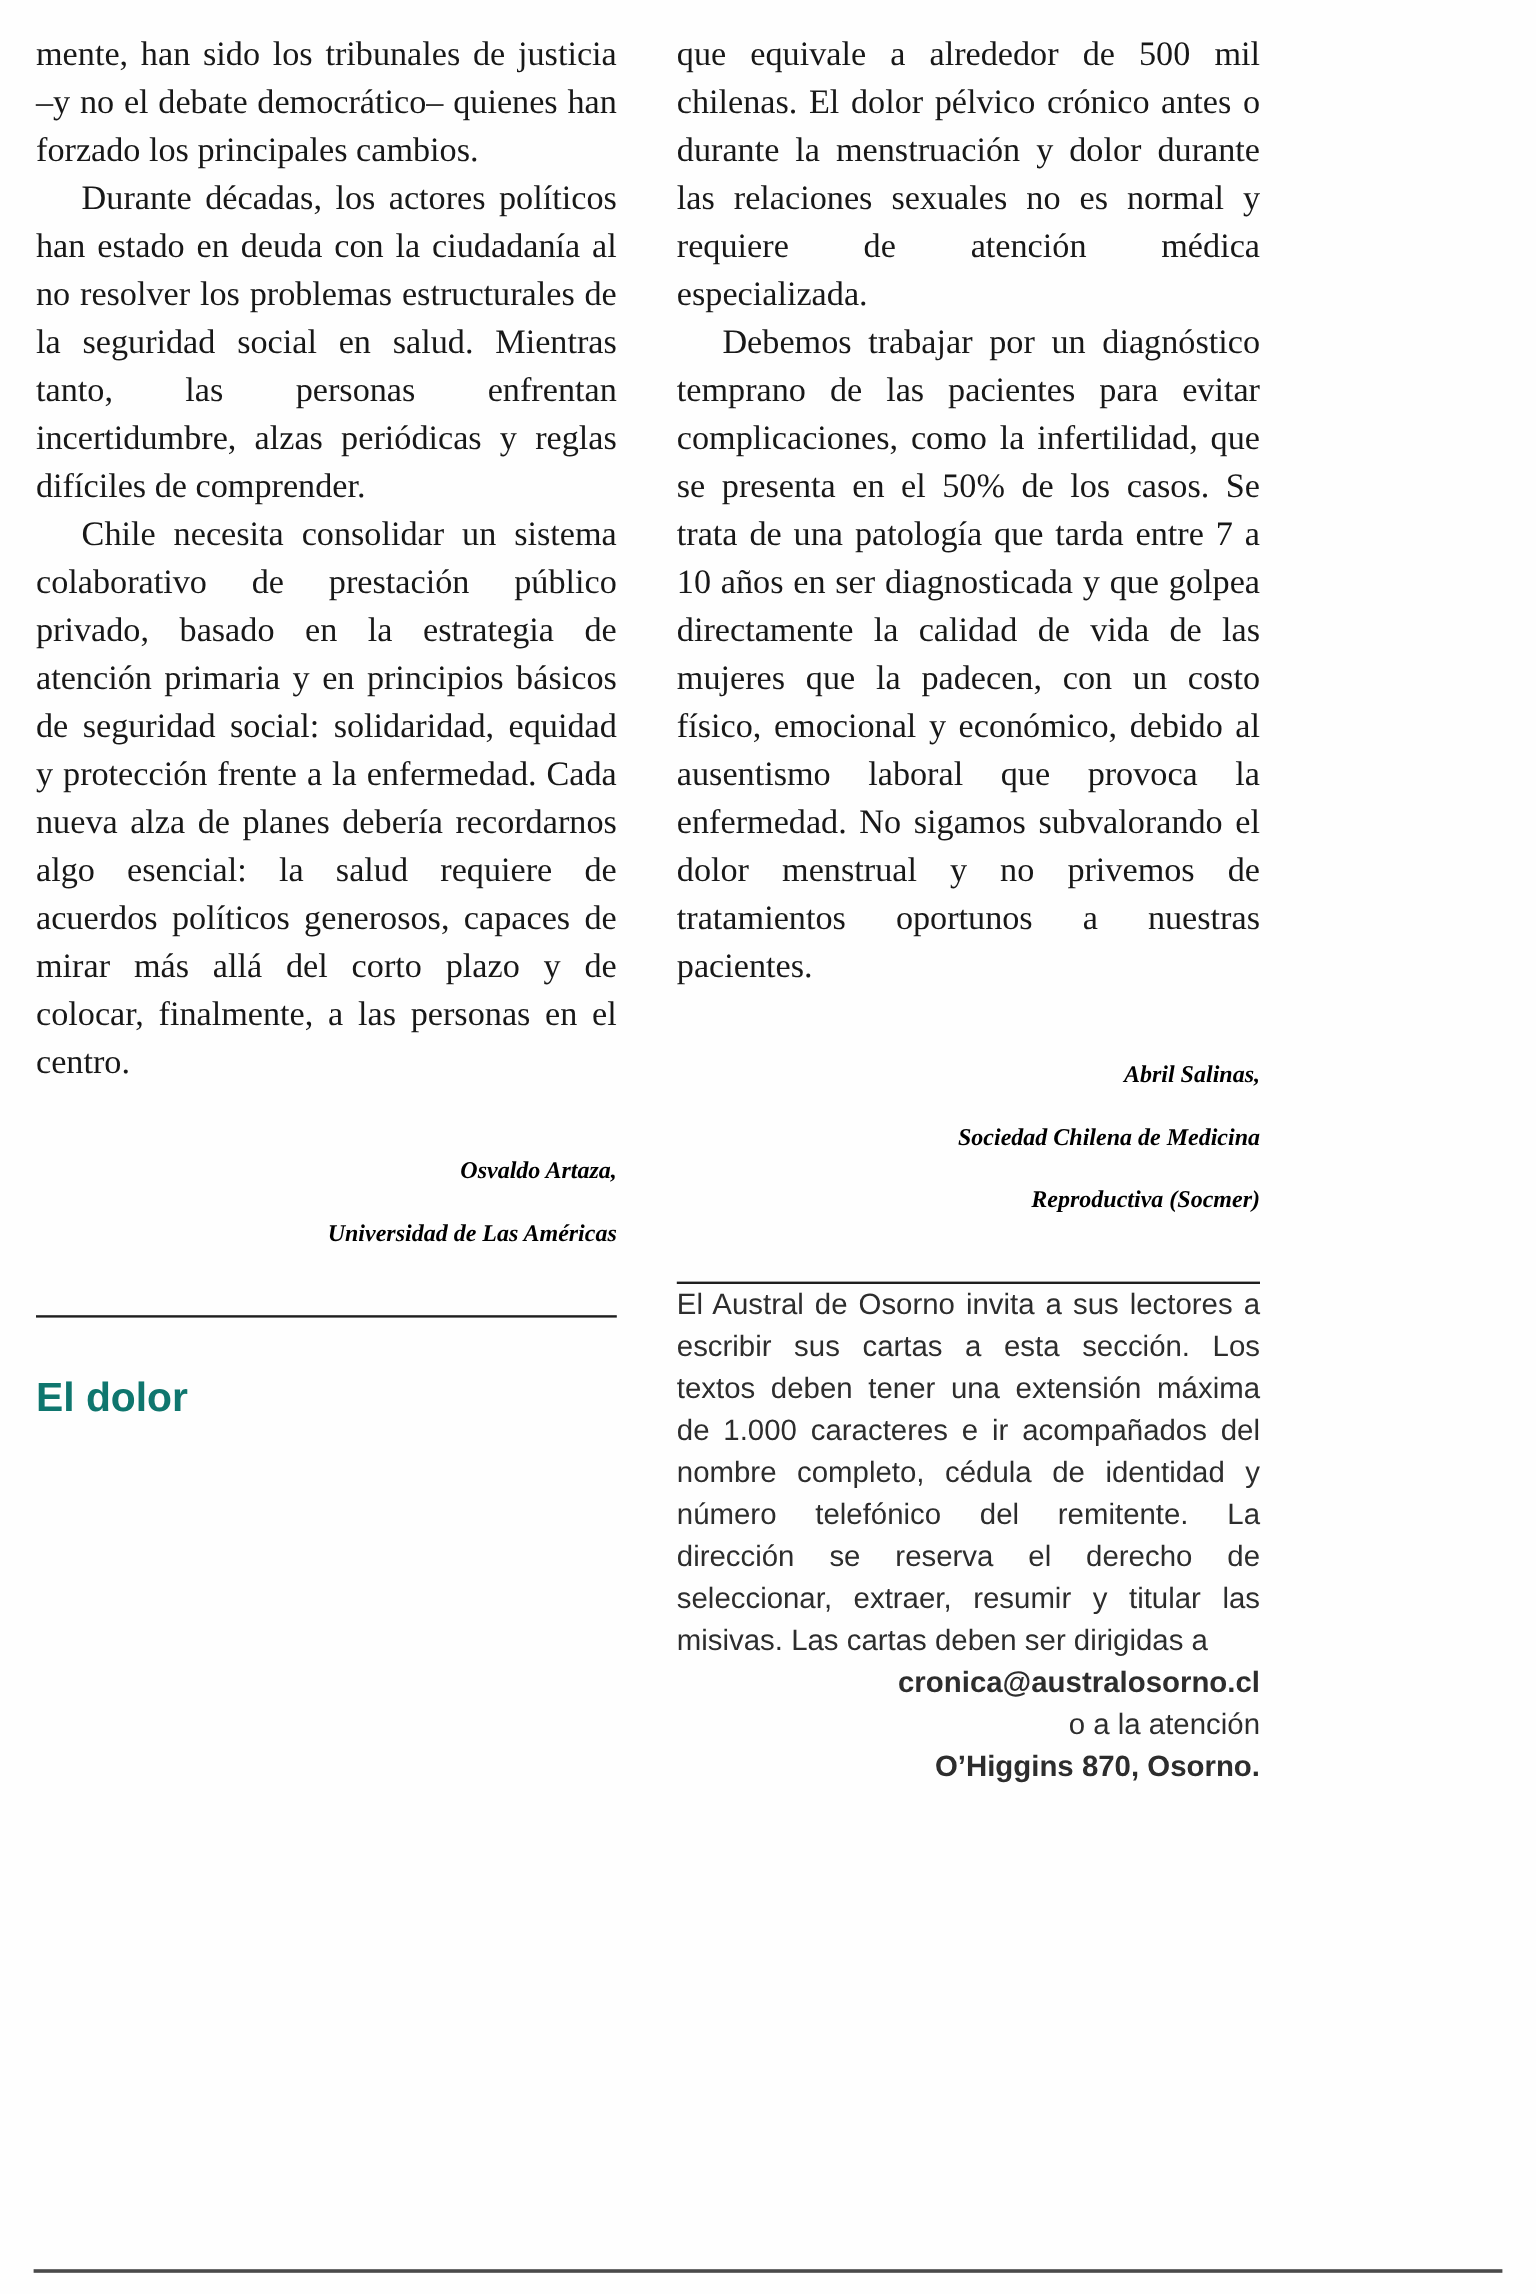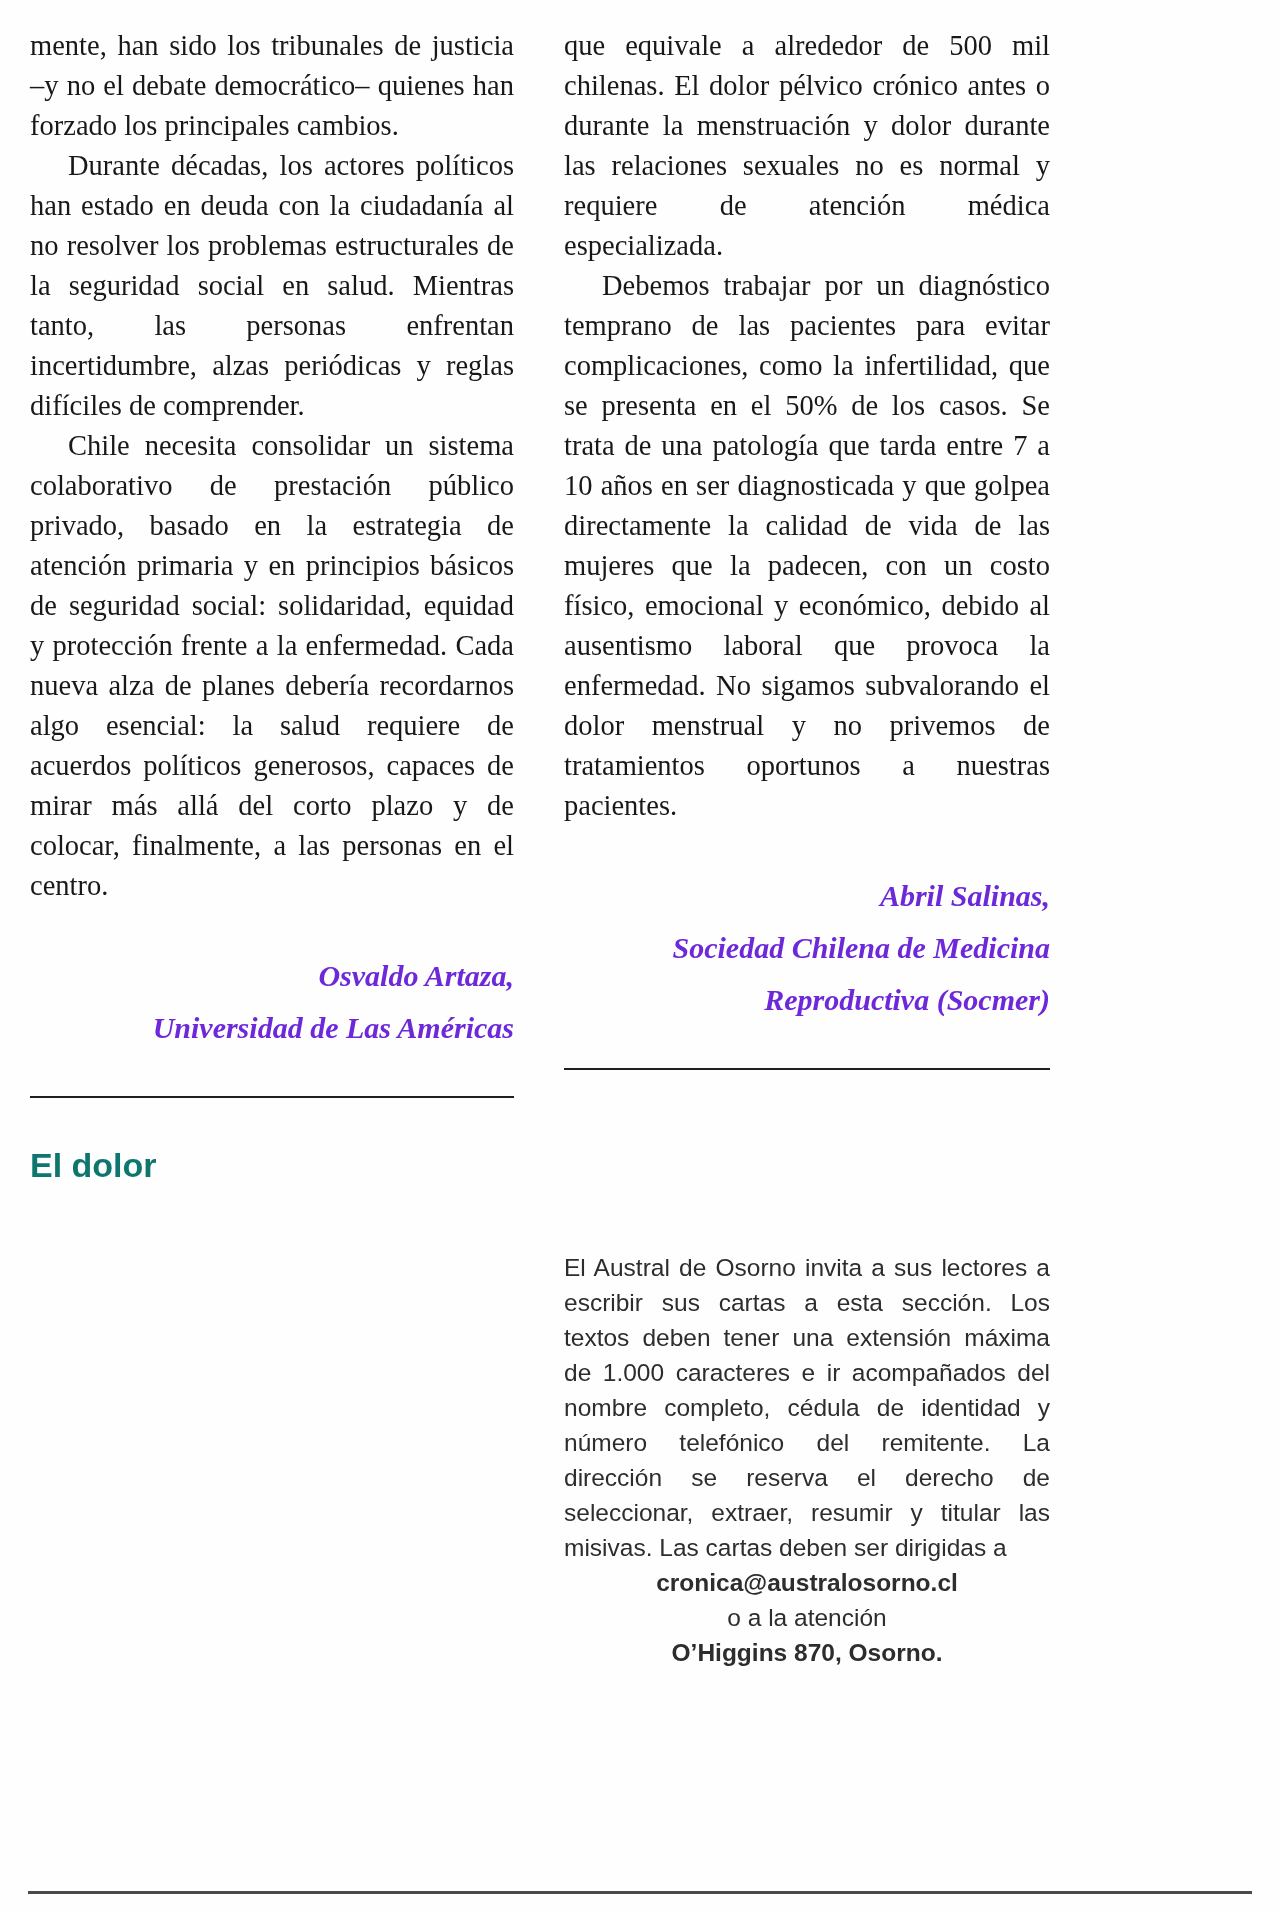--- a/index.html
+++ b/index.html
@@ -26,23 +26,23 @@
   }
   p.indent { text-indent: 38px; }
   p.cont   { text-indent: 0; }
 
   .signature {
     margin-top: 44px;
     margin-bottom: 42px;
     text-align: right;
     font-style: italic;
     font-weight: bold;
-    font-size: 30px;
+    font-size: 20px;
     line-height: 52px;
-    color: #6d28d9;
+    color: #000000;
   }
 
   .rule {
     border: none;
     border-top: 2px solid #1f1f1f;
     height: 0;
     margin: 0;
   }
 
   .heading {
@@ -56,28 +56,27 @@
 
   .lead { text-indent: 0; }
   .bullet {
     font-size: 20px;
     margin-right: 9px;
     position: relative;
     top: -4px;
   }
 
   .notice {
-    margin-top: 180px;
     font-family: "Liberation Sans", sans-serif;
     font-size: 24.5px;
     line-height: 35px;
     color: #2d2d2d;
     text-align: justify;
   }
-  .notice-line { text-align: center; }
+  .notice-line { text-align: right; }
   .notice .bold { font-weight: bold; }
 
   .bottom-rule {
     position: absolute;
     left: 28px;
     right: 28px;
     top: 1891px;
     height: 3px;
     background: #4a4a4a;
   }

